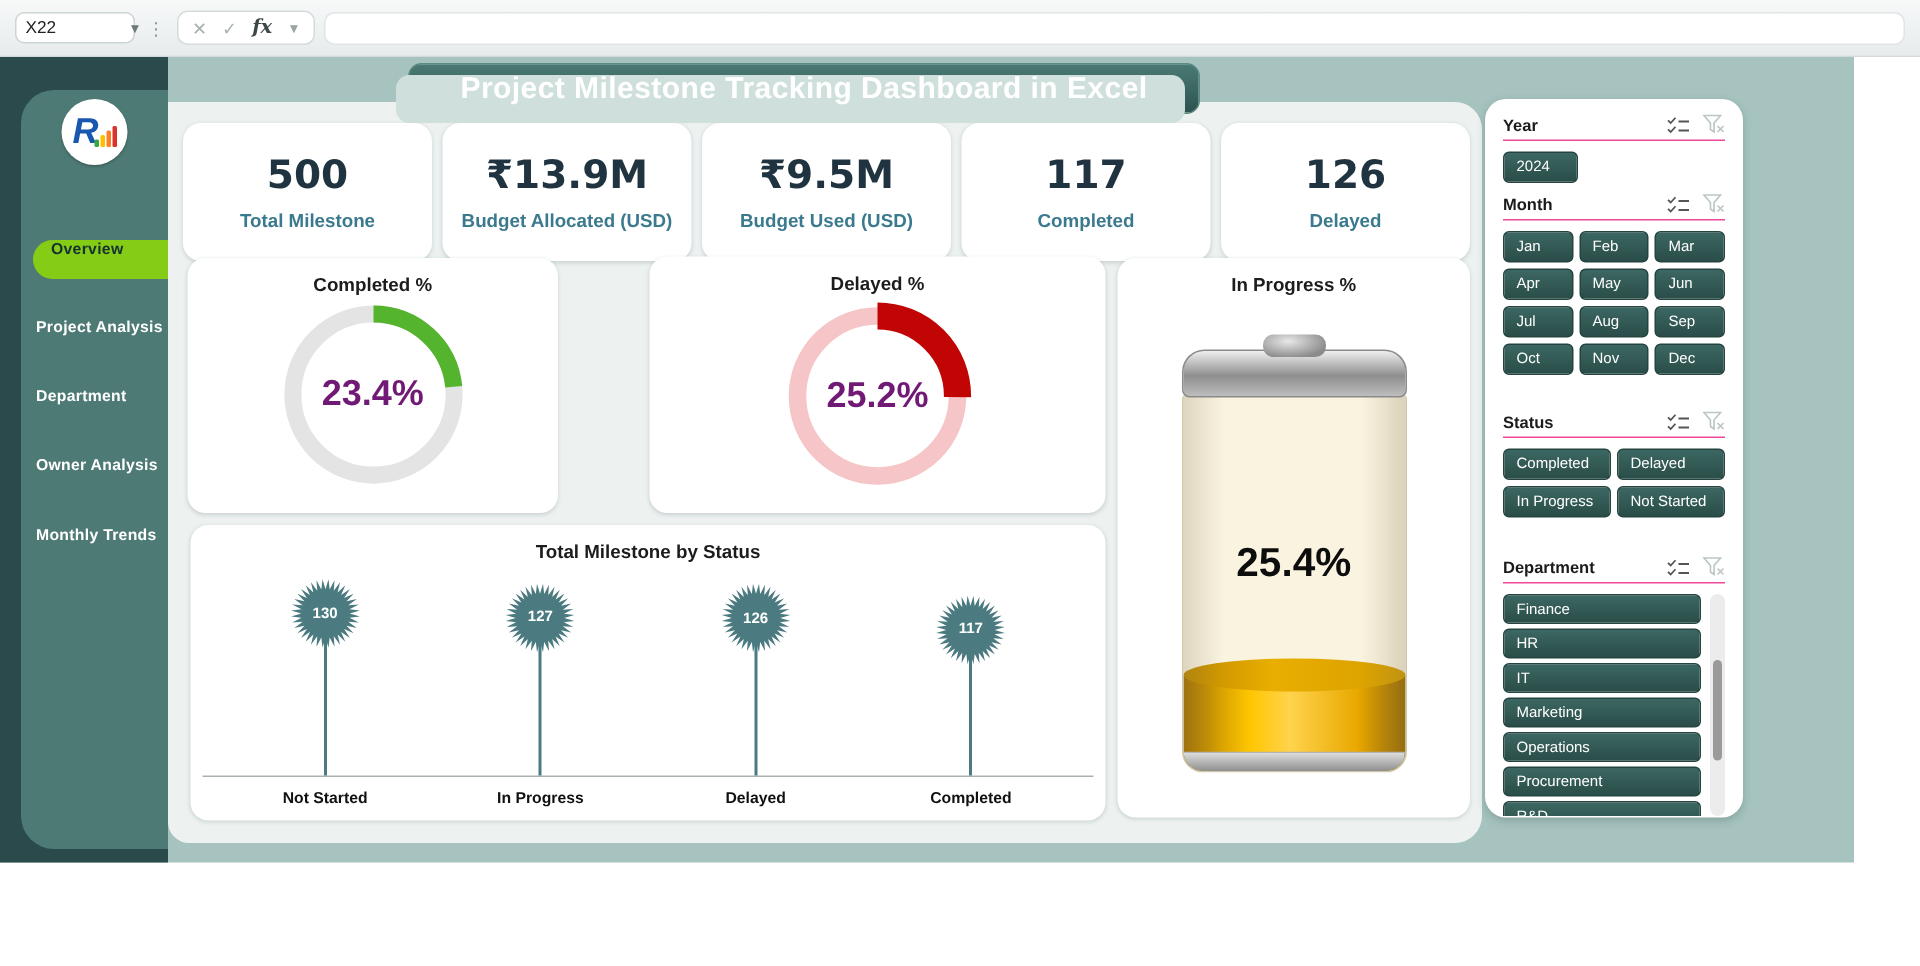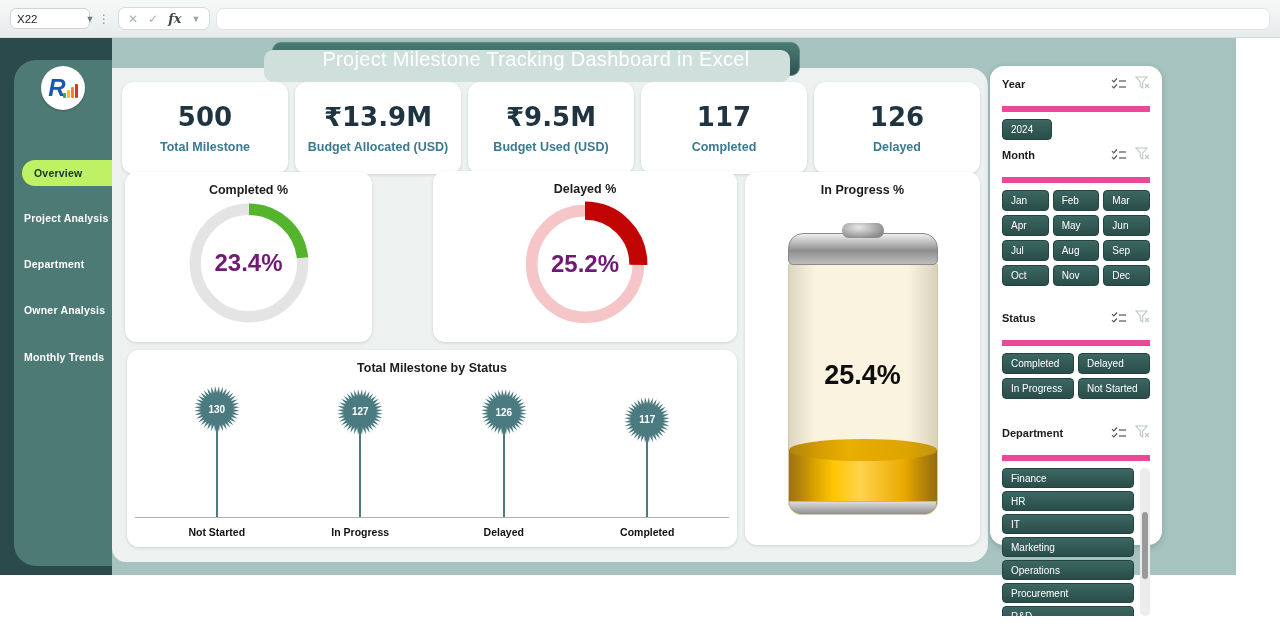--- a/index.html
+++ b/index.html
@@ -29,31 +29,31 @@
   
   .sidebar { position:absolute; left:0; top:0; width:112px; height:537px; background:#2b4a4b; }
   .sidebar-inner { position:absolute; left:14px; top:22px; width:98px; height:506px; background:#4e7a75; border-radius:22px 0 0 22px; }
   .logo { position:absolute; left:27px; top:6px; width:44px; height:44px; background:#fff; border-radius:50%;
     display:flex; align-items:center; justify-content:center; box-shadow:0 1px 2px rgba(0,0,0,.25); }
   .logo-r { font-size:24px; font-weight:bold; font-style:italic; color:#1a57b0; line-height:1; }
   .logo-bars { display:flex; align-items:flex-end; gap:1px; margin-left:-3px; margin-top:6px; }
   .logo-bars i { display:block; width:3px; border-radius:1px; }
   .lb1 { height:5px; background:#37a93c; } .lb2 { height:8px; background:#ffc000; } .lb3 { height:11px; background:#ff7f27; } .lb4 { height:14px; background:#d9342b; }
   .nav-item { position:absolute; left:10px; color:#fff; font-size:10.5px; font-weight:bold; cursor:pointer; letter-spacing:.2px; }
-  .nav-item.active { left:8px; width:90px; height:26px; background:#bef264; color:#16302f; border-radius:13px 0 0 13px;
-    display:flex; align-items:center; padding-left:12px; }
+  .nav-item.active { left:8px; width:90px; height:26px; background:#84cc16; color:#16302f; border-radius:13px 0 0 13px;
+    display:flex; padding-left:12px; }
   .nav-1 { top:100px; } .nav-2 { top:152px; } .nav-3 { top:198px; } .nav-4 { top:244px; } .nav-5 { top:291px; }
 
   
   .title-banner { position:absolute; left:272px; top:4px; width:528px; height:34px; z-index:5;
     background:linear-gradient(#4a7a73,#2d5350); border:1px solid #5d8a83; border-radius:9px;
     display:flex; align-items:center; justify-content:center; }
   .title-banner::before { content:""; position:absolute; left:-9px; top:7px; width:100%; height:100%;
     background:#cfe0dc; border-radius:9px; z-index:-1; }
-  .title-banner span { color:#fff; font-size:20px; font-weight:normal; letter-spacing:.3px; }
+  .title-banner span { color:#fff; font-size:20px; font-weight:bold; letter-spacing:.3px; }
 
   
   .panel { position:absolute; left:112px; top:30px; width:876px; height:494px; background:#edf2f1; border-radius:0 18px 18px 14px; }
   .card { position:absolute; background:#fff; border-radius:12px; box-shadow:0 1px 3px rgba(40,70,70,.18); }
 
   
   .kpi-row { position:absolute; left:10px; top:14px; width:858px; height:92px; display:flex; gap:7px; }
   .kpi-card { flex:1; background:#fff; border-radius:12px; box-shadow:0 1px 3px rgba(40,70,70,.18);
     display:flex; flex-direction:column; align-items:center; justify-content:center; gap:8px; }
   .kpi-value { font-size:26px; font-weight:bold; color:#1f3440; font-family:"DejaVu Sans","Liberation Sans",sans-serif; }
@@ -96,21 +96,21 @@
   .burst { position:absolute; left:50%; margin-left:-23px; width:46px; height:46px; }
   .burst-num { position:absolute; left:0; top:0; width:46px; height:46px; display:flex; align-items:center;
     justify-content:center; font-size:10px; font-weight:bold; color:#fff; }
   .status-baseline { height:1px; background:#a9b1b1; margin:0 8px; }
   .status-labels { display:flex; margin:8px 18px 0; }
   .status-labels span { flex:1; text-align:center; font-size:10.5px; font-weight:bold; color:#111; }
 
   
   .slicer-panel { position:absolute; left:990px; top:28px; width:172px; height:479px; background:#fff;
     border-radius:14px; box-shadow:0 2px 6px rgba(40,70,70,.25); padding:10px 12px; }
-  .slicer-head { display:flex; align-items:flex-end; justify-content:space-between; border-bottom:6px solid #ec4899; padding-bottom:16px; }
+  .slicer-head { display:flex; align-items:flex-end; justify-content:space-between; border-bottom:1px solid #ec4899; padding-bottom:3px; }
   .slicer-title { font-size:11px; font-weight:bold; color:#1a1a1a; }
   .slicer-icons { display:flex; gap:8px; align-items:center; }
   .slicer-icons svg { display:block; }
   .slicer-grid { display:grid; gap:4px; margin-top:7px; }
   .cols3 { grid-template-columns:repeat(3,1fr); }
   .cols2 { grid-template-columns:repeat(2,1fr); }
   .slicer-btn { background:linear-gradient(#3c6762,#2a4d49); color:#fff; font-size:10px; font-weight:normal;
     border:1px solid #24443f; border-radius:4px; height:21px; text-align:left; padding:0 8px; cursor:pointer;
     font-family:"Liberation Sans","DejaVu Sans",sans-serif; white-space:nowrap; overflow:hidden; }
   .year-btn { width:50px; }

